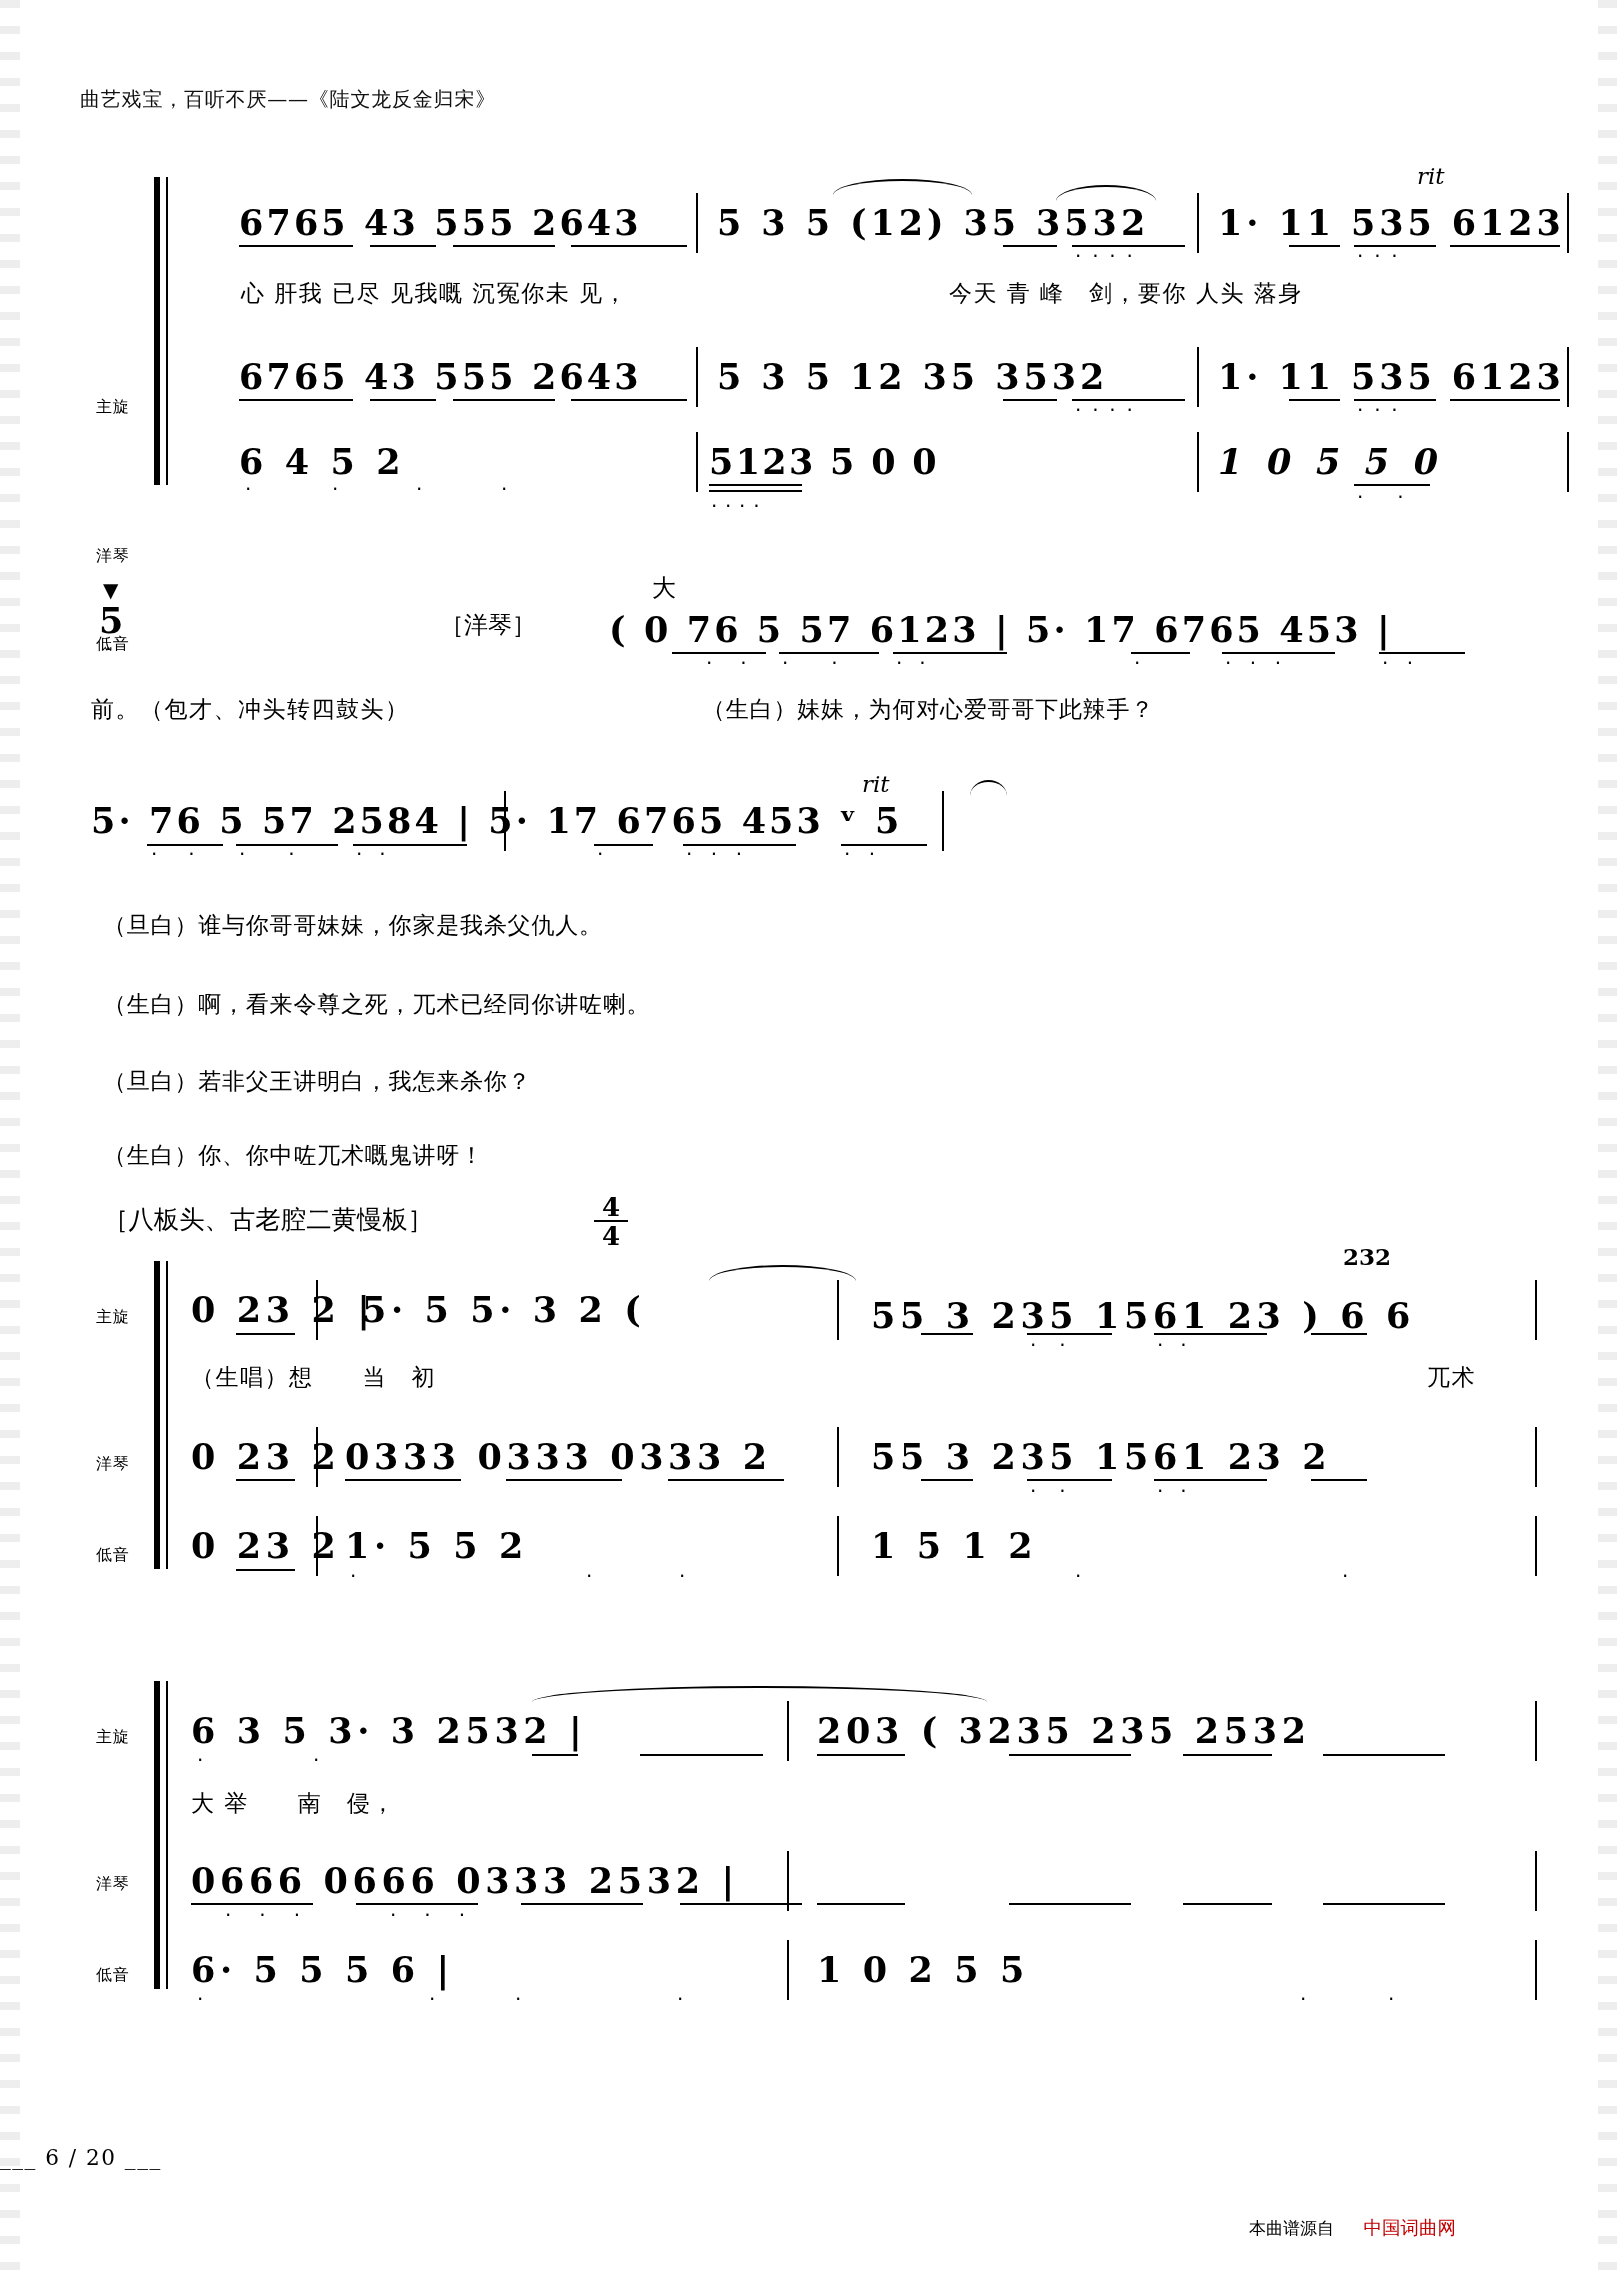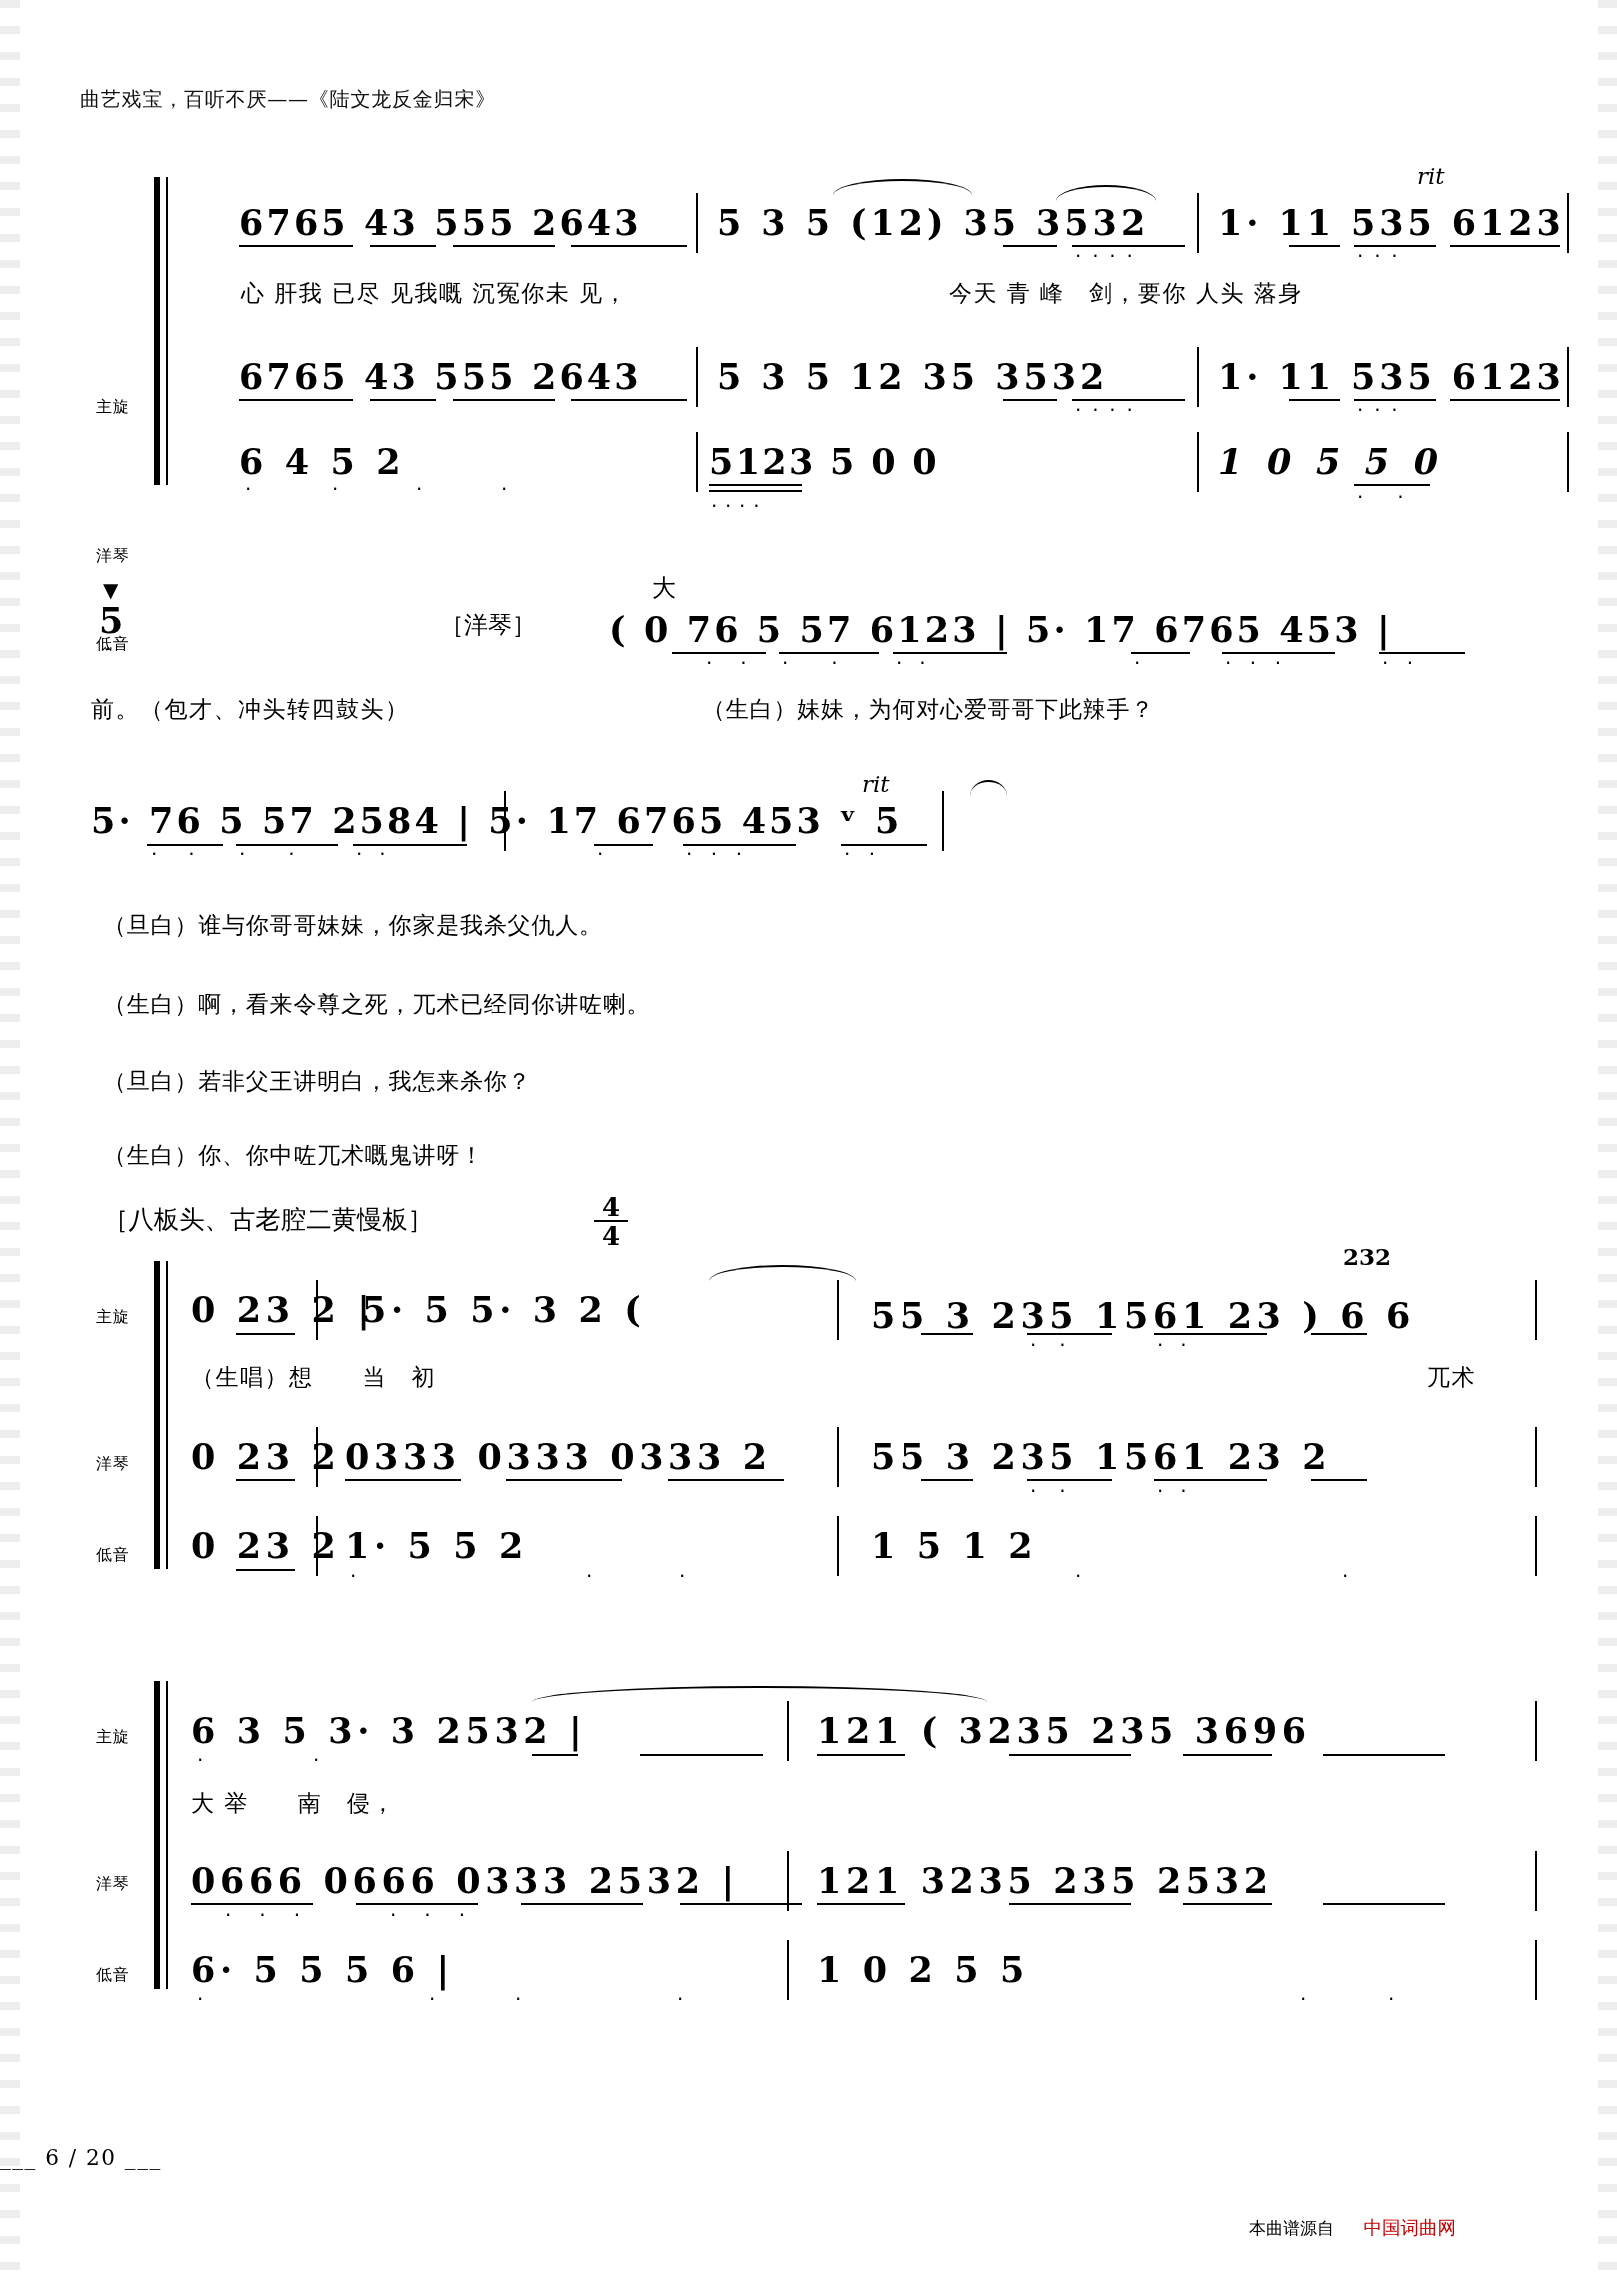--- a/index.html
+++ b/index.html
@@ -369,38 +369,37 @@
     <div class="rowlabel" style="left:-58px; top:284px;">低音</div>
   </div>
 
   <div class="notes" style="left:191px; top:1710px; letter-spacing:4.6px;">6   3      5     3· 3  2532 |</div>
   <div class="dotsrow" style="left:197px; top:1757px; letter-spacing:0;">·</div>
   <div class="dotsrow" style="left:313px; top:1757px; letter-spacing:0;">·</div>
   <div class="slur" style="left:532px; top:1686px; width:455px;"></div>
   <div class="beam" style="left:532px; top:1754px; width:46px;"></div>
   <div class="beam" style="left:640px; top:1754px; width:123px;"></div>
   <div class="barline" style="left:787px; top:1701px; height:60px;"></div>
-  <div class="notes" style="left:817px; top:1710px; letter-spacing:4.6px;">121 ( 3235   235   3696</div>
+  <div class="notes" style="left:817px; top:1710px; letter-spacing:4.6px;">203 ( 3235   235   2532</div>
   <div class="beam" style="left:817px; top:1754px; width:88px;"></div>
   <div class="beam" style="left:1009px; top:1754px; width:122px;"></div>
   <div class="beam" style="left:1183px; top:1754px; width:89px;"></div>
   <div class="beam" style="left:1323px; top:1754px; width:122px;"></div>
   <div class="barline" style="left:1535px; top:1701px; height:60px;"></div>
 
   <div class="lyrics" style="left:191px; top:1788px;">大 举　　南　侵，</div>
 
   <div class="notes" style="left:191px; top:1860px; letter-spacing:4.6px;">0666  0666  0333  2532 |</div>
   <div class="beam" style="left:191px; top:1903px; width:122px;"></div>
   <div class="dotsrow" style="left:225px; top:1912px; letter-spacing:28px;">···</div>
   <div class="beam" style="left:356px; top:1903px; width:122px;"></div>
   <div class="dotsrow" style="left:390px; top:1912px; letter-spacing:28px;">···</div>
   <div class="beam" style="left:521px; top:1903px; width:122px;"></div>
   <div class="beam" style="left:680px; top:1903px; width:122px;"></div>
   <div class="barline" style="left:787px; top:1851px; height:60px;"></div>
-  <div class="notes" style="left:817px; top:1860px; letter-spacing:4.6px;">121   3235   235   2532</div>
   <div class="beam" style="left:817px; top:1903px; width:88px;"></div>
   <div class="beam" style="left:1009px; top:1903px; width:122px;"></div>
   <div class="beam" style="left:1183px; top:1903px; width:89px;"></div>
   <div class="beam" style="left:1323px; top:1903px; width:122px;"></div>
   <div class="barline" style="left:1535px; top:1851px; height:60px;"></div>
 
   <div class="notes" style="left:191px; top:1949px; letter-spacing:4.6px;">6·        5    5      5  6 |</div>
   <div class="dotsrow" style="left:197px; top:1996px; letter-spacing:0;">·</div>
   <div class="dotsrow" style="left:429px; top:1996px; letter-spacing:0;">·</div>
   <div class="dotsrow" style="left:515px; top:1996px; letter-spacing:0;">·</div>

